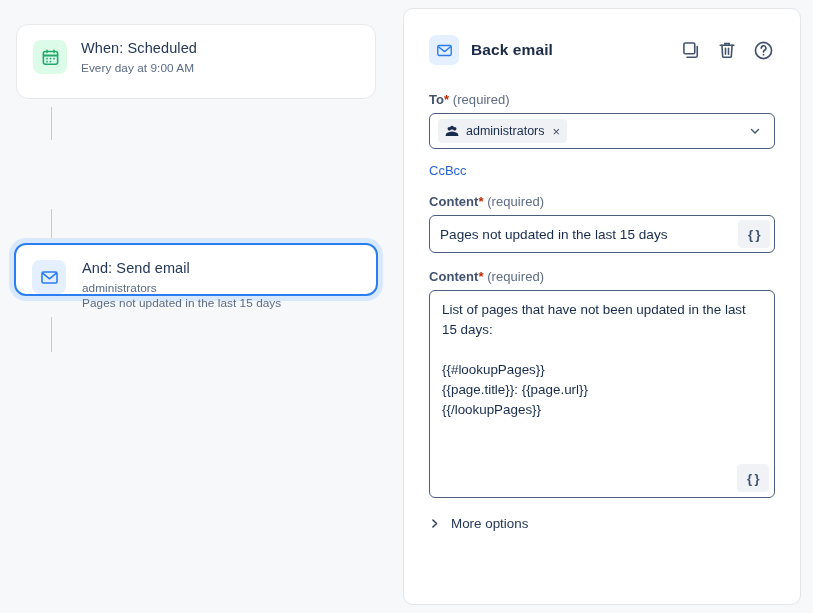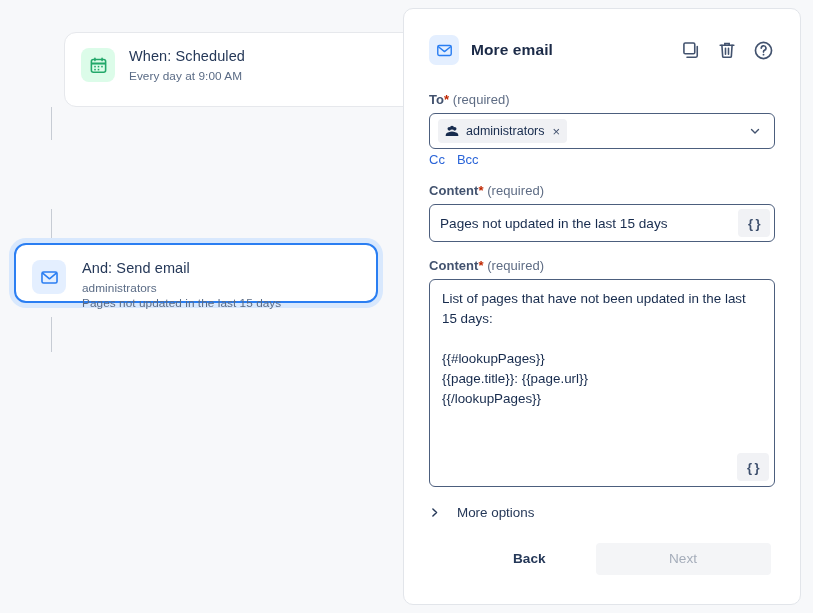--- a/index.html
+++ b/index.html
@@ -30,23 +30,23 @@
     border-radius: 12px;
     display: flex; align-items: flex-start;
     padding: 14px 16px;
     gap: 14px;
   }
   .card.selected {
     border: 2px solid #2a7ef2;
     box-shadow: 0 0 0 5px #d8e8fd;
     left: 14px; width: 364px;
   }
-  #card-1 { top: 32px; height: 75px; margin-left: 48px; }
+  #card-1 { top: 24px; height: 75px; }
   #card-2 { top: 140px; height: 69px; }
-  #card-3 { top: 243px; height: 60px; gap: 16px; }
+  #card-3 { top: 243px; height: 53px; gap: 16px; }
 
   .card-icon {
     width: 34px; height: 34px; border-radius: 8px;
     display: flex; align-items: center; justify-content: center;
     flex: 0 0 34px; margin-top: 1px;
   }
   .icon-green { background: #dcfce9; }
   .icon-blue  { background: #e4efff; }
 
   .card-body { padding-top: 0px; }
@@ -121,21 +121,21 @@
   .chip-x {
     font-size: 13px; color: #42526e; cursor: pointer;
     line-height: 1; margin-left: 1px;
   }
   .chevron-wrap {
     position: absolute; right: 0; top: 0; bottom: 0; width: 40px;
     display: flex; align-items: center; justify-content: center;
     border-left: 1px solid transparent; cursor: pointer;
   }
 
-  .ccbcc { margin: 3px 0 0 0; display: flex; gap: 12px; }
+  .ccbcc { margin: 14px 0 0 0; display: flex; gap: 0; }
   .ccbcc a {
     font-size: 13px; color: #2a64d8; text-decoration: none; cursor: pointer;
   }
 
   .text-input-wrap {
     position: relative;
     height: 38px; border: 1px solid #4c5e7d; border-radius: 6px;
     background: #fff; display: flex; align-items: center;
   }
   .text-input {
@@ -161,21 +161,21 @@
   .textarea {
     width: 100%; height: 100%;
     border: none; outline: none; resize: none; background: transparent;
     font-family: "Liberation Sans", sans-serif;
     font-size: 13.4px; line-height: 20px; color: #172b4d;
     padding: 9px 12px;
   }
   .token-btn.bottom { right: 5px; top: auto; bottom: 5px; }
 
   .more-options {
-    display: flex; align-items: center; gap: 17px;
+    display: flex; align-items: center; gap: 11px;
     margin-top: 18px; cursor: pointer; background: none; border: none; padding: 0;
     font-family: "Liberation Sans", sans-serif;
     font-size: 13.4px; color: #253858;
   }
 
   .footer { display: flex; align-items: center; margin-top: 22px; }
   .btn-back {
     background: none; border: none; cursor: pointer;
     font-family: "Liberation Sans", sans-serif;
     font-size: 13.6px; font-weight: bold; color: #253858;
@@ -244,21 +244,21 @@
 
   <div class="panel">
 
     <div class="panel-head">
       <div class="panel-head-icon">
         <svg width="17" height="17" viewBox="0 0 24 24" fill="none" stroke="#2a7ef2" stroke-width="2">
           <rect x="2.5" y="5" width="19" height="14" rx="2"></rect>
           <path d="M3.4 6.6l8.6 7 8.6-7" stroke-linecap="round" stroke-linejoin="round"></path>
         </svg>
       </div>
-      <div class="panel-title">More email</div>
+      <div class="panel-title">Back email</div>
 
       <div class="panel-actions">
         <button class="act-btn">
           <span style="display:flex;">
             <svg width="20" height="20" viewBox="0 0 24 24" fill="none" stroke="#42526e" stroke-width="1.9">
               <rect x="3.5" y="3.5" width="13" height="13" rx="1.6"></rect>
               <path d="M19.5 7.8v11.2a1.6 1.6 0 0 1-1.6 1.6H7.2" stroke-linecap="round"></path>
             </svg>
           </span>
         </button>
@@ -341,19 +341,15 @@
 
     <button class="more-options">
       <span style="display:flex;">
         <svg width="11" height="13" viewBox="0 0 24 24" fill="none" stroke="#253858" stroke-width="3.2" stroke-linecap="round" stroke-linejoin="round">
           <path d="M8.5 4.5l8 7.5-8 7.5"></path>
         </svg>
       </span>
       <span>More options</span>
     </button>
 
-    <div class="footer">
-      <button class="btn-back">Back</button>
-      <button class="btn-next" disabled="">Next</button>
-    </div>
 
   </div>
 </div>
 
 </body></html>

